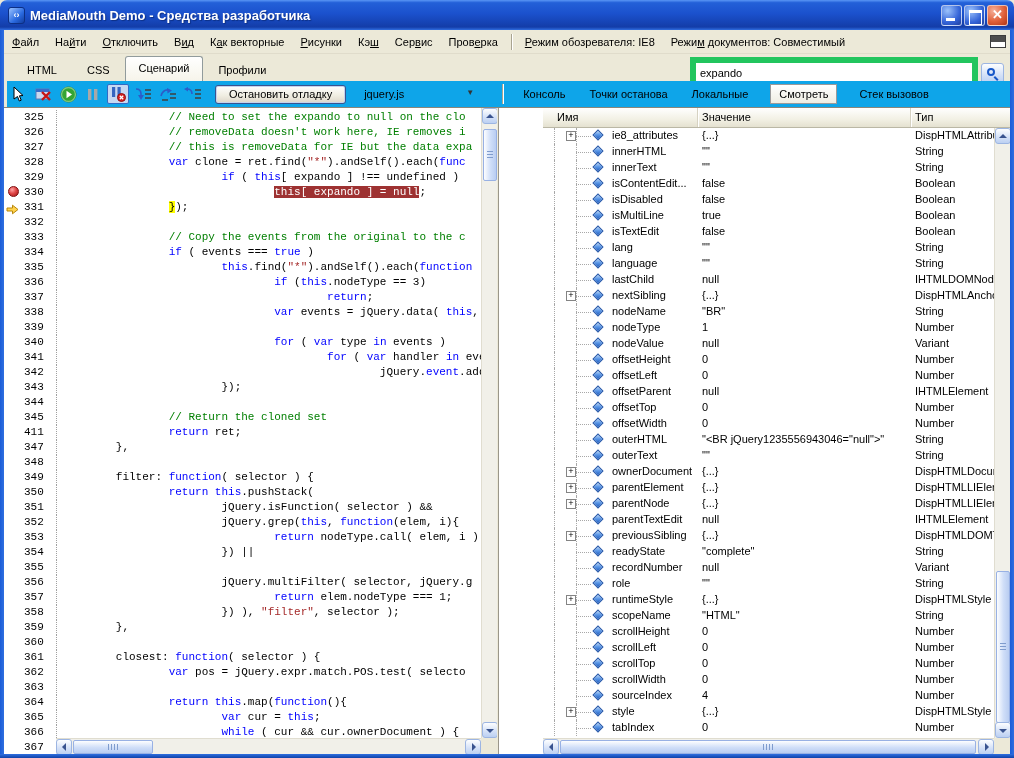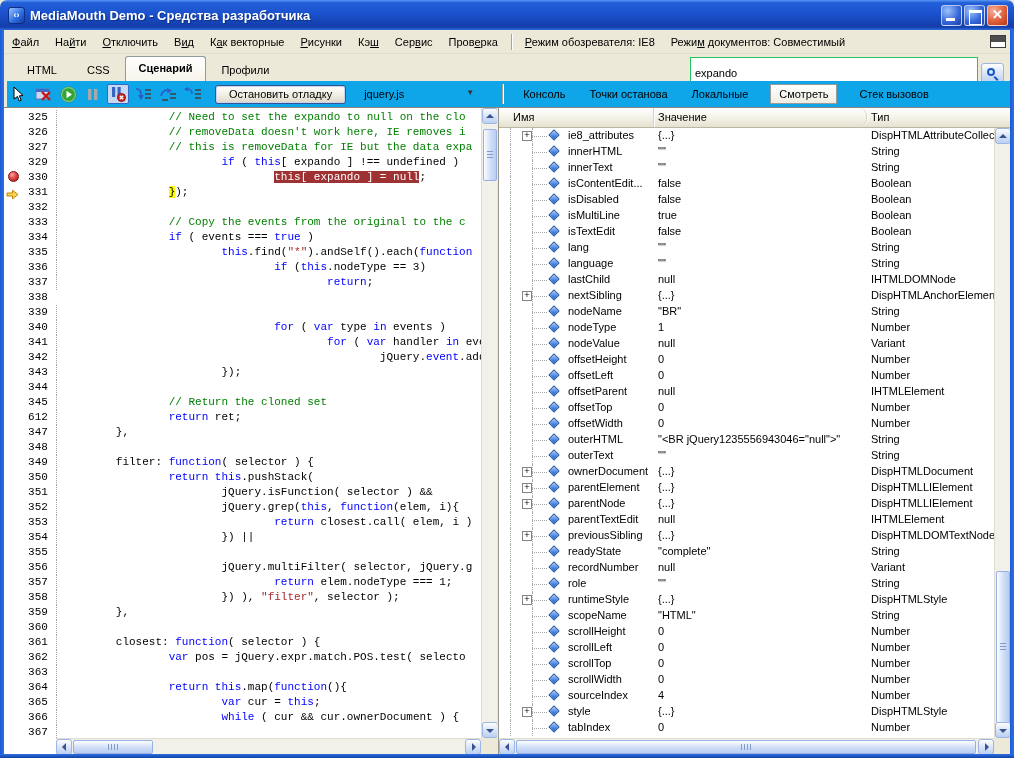--- a/index.html
+++ b/index.html
@@ -36,23 +36,23 @@
   .menu-item { padding:3px 8px; white-space:nowrap; }
   .menu-sep { width:1px; height:16px; background:#a9a491; box-shadow:1px 0 0 #fff; margin:0 5px; }
   .pin-ico { margin-left:auto; margin-right:4px; width:16px; height:13px; border:1px solid #3c3c3c;
     background:linear-gradient(180deg,#4d4d4d 0 55%,#fff 55% 100%); }
 
   
   .tabrow { position:absolute; top:54px; left:4px; right:4px; height:27px; background:#ece9d8;
     display:flex; align-items:flex-end; padding-left:8px; font-size:11px; }
   .tab { padding:5px 15px 5px; color:#000; }
   .tab.active { background:linear-gradient(180deg,#fff,#f6f4ea); border:1px solid #919b9c; border-bottom:none;
-    border-radius:3px 3px 0 0; padding:5px 13px 7px; font-weight:bold; }
+    border-radius:3px 3px 0 0; padding:5px 13px 7px; font-weight:normal; }
   .search-wrap { position:absolute; right:6px; top:3px; display:flex; align-items:center; gap:3px; }
-  .search-input { width:288px; height:32px; border:1px solid #22c55e; font:11px "Liberation Sans",sans-serif;
+  .search-input { width:288px; height:32px; border:6px solid #22c55e; font:11px "Liberation Sans",sans-serif;
     padding:1px 4px; background:#fff; }
   .search-btn { width:23px; height:21px; border:1px solid #9cb5e2; border-radius:3px;
     background:linear-gradient(180deg,#fdfeff,#d3e0f7 60%,#bcd0f2); position:relative; }
   .mag { position:absolute; left:5px; top:4px; width:8px; height:8px; border:2px solid #1857c8; border-radius:50%; }
   .mag::after { content:""; position:absolute; left:6px; top:6px; width:5px; height:2px; background:#1857c8;
     transform:rotate(45deg); transform-origin:0 0; }
 
   
   .toolbar { position:absolute; top:81px; left:7px; right:4px; height:26px; background:#0ea5e9;
     display:flex; align-items:center; font-size:11px; }
@@ -67,30 +67,30 @@
   .tb-div { width:1px; height:20px; background:#aaa591; box-shadow:1px 0 0 #fff; margin:0 8px 0 4px; }
   .rtabs { display:flex; align-items:center; gap:20px; margin-left:10px; }
   .rtab { white-space:nowrap; padding:3px 2px; }
   .rtab.active { border:1px solid #9a9a9a; background:linear-gradient(180deg,#fff,#efede2); padding:3px 8px; gap:0; }
 
   
   .content { position:absolute; top:107px; left:4px; right:4px; bottom:4px; border-top:1px solid #8a867a;
     display:flex; background:#fff; }
   .editor { position:relative; width:493px; background:#fff; overflow:hidden; }
   .splitter { width:2px; background:#ece9d8; border-right:1px solid #9a968a; }
-  .watch { position:relative; flex:1; background:#0f172a; overflow:hidden; }
+  .watch { position:relative; flex:1; background:#0f172a; overflow:hidden;margin-left:44px; }
 
   
   .editor-lines { position:absolute; left:0; top:2px; right:16px; bottom:0; overflow:hidden; }
   .codeline { display:flex; height:15px; }
   .gut { width:20px; position:relative; flex:none; }
   .bp { position:absolute; left:4px; top:1px; width:11px; height:11px; border-radius:50%;
     border:1px solid #7e0e0e; background:radial-gradient(circle at 35% 30%,#ffa3a3,#e04848 45%,#a01010); }
   .curarrow { position:absolute; left:2px; top:1px; }
-  .lnum { width:32px; flex:none; text-align:center; padding-right:4px;
+  .lnum { width:32px; flex:none; text-align:left; padding-right:4px;
     font:11px/15px "Liberation Mono","DejaVu Sans Mono",monospace; color:#000; }
   .lcode { flex:1; border-left:1px dotted #a0a0a0; padding-left:6px; white-space:pre; overflow:hidden;
     font:11px/15px "Liberation Mono","DejaVu Sans Mono",monospace; }
   .tok-pl { color:#000; }
   .tok-kw { color:#0000ff; }
   .tok-com { color:#007f00; }
   .tok-str { color:#a52a2a; }
   .tok-sel { background:#9e3232; color:#fff;text-align:center; }
   .tok-ys { background:#ffff00; color:#000; }
 
@@ -112,21 +112,21 @@
   .ar-down::before  { left:3px; top:6px;  border-top-color:#39538f; border-bottom:none; }
   .ar-left::before  { left:5px; top:3px;  border-right-color:#39538f; border-left:none; }
   .ar-right::before { left:6px; top:3px;  border-left-color:#39538f; border-right:none; }
   .sb-corner { position:absolute; right:0; bottom:0; width:16px; height:16px; background:#ece9d8; }
 
   
   .whead { position:absolute; top:0; left:0; right:0; height:20px; display:flex; font-size:11px;
     background:linear-gradient(180deg,#fff,#f2f0e4 60%,#e4e1d0); border-bottom:1px solid #bab7a5; }
   .whcell { padding:3px 0 0 0; border-right:1px solid #d6d2c2; box-shadow:1px 0 0 #fff; }
   .wh-name { width:155px; padding-left:14px; }
-  .wh-val  { width:213px; padding-left:4px;border-radius:8px; }
+  .wh-val  { width:213px; padding-left:4px; }
   .wh-type { flex:1; padding-left:4px; border-right:none; box-shadow:none; }
   .watch-rows { position:absolute; top:20px; left:0; right:16px; bottom:16px; overflow:hidden; background:#fff; }
   .wrow { height:16px; display:flex; font-size:11px; line-height:15px; }
   .wname { width:155px; flex:none; position:relative; overflow:hidden; }
   .vline { position:absolute; top:0; bottom:0; width:0; border-left:1px dotted #a8a8a8; }
   .v1 { left:11px; } .v2 { left:33px; }
   .hconn { position:absolute; left:33px; top:8px; width:15px; border-top:1px dotted #a8a8a8; }
   .expander { position:absolute; left:23px; top:3px; width:10px; height:10px; background:#fff;
     border:1px solid #848484; font:9px/8px "Liberation Mono",monospace; text-align:center; }
   .diamond { position:absolute; left:51px; top:3px; width:8px; height:8px; transform:rotate(45deg);
@@ -269,20 +269,25 @@
           <div class="lnum">326</div>
           <pre class="lcode"><span class="tok-pl">                </span><span class="tok-com">// removeData doesn't work here, IE removes i</span></pre>
         </div>
         <div class="codeline">
           <div class="gut"></div>
           <div class="lnum">327</div>
           <pre class="lcode"><span class="tok-pl">                </span><span class="tok-com">// this is removeData for IE but the data expa</span></pre>
         </div>
         <div class="codeline">
           <div class="gut"></div>
+          <div class="lnum">328</div>
+          <pre class="lcode"><span class="tok-pl">                </span><span class="tok-kw">var</span><span class="tok-pl"> clone = ret.find(</span><span class="tok-str">"*"</span><span class="tok-pl">).andSelf().each(</span><span class="tok-kw">func</span></pre>
+        </div>
+        <div class="codeline">
+          <div class="gut"></div>
           <div class="lnum">329</div>
           <pre class="lcode"><span class="tok-pl">                        </span><span class="tok-kw">if</span><span class="tok-pl"> ( </span><span class="tok-kw">this</span><span class="tok-pl">[ expando ] !== undefined )</span></pre>
         </div>
         <div class="codeline">
           <div class="gut">
             <div class="bp"></div>
           </div>
           <div class="lnum">330</div>
           <pre class="lcode"><span class="tok-pl">                                </span><span class="tok-sel">this[ expando ] = null</span><span class="tok-pl">;</span></pre>
         </div>
@@ -321,20 +326,21 @@
           <pre class="lcode"><span class="tok-pl">                                </span><span class="tok-kw">if</span><span class="tok-pl"> (</span><span class="tok-kw">this</span><span class="tok-pl">.nodeType == 3)</span></pre>
         </div>
         <div class="codeline">
           <div class="gut"></div>
           <div class="lnum">337</div>
           <pre class="lcode"><span class="tok-pl">                                        </span><span class="tok-kw">return</span><span class="tok-pl">;</span></pre>
         </div>
         <div class="codeline">
           <div class="gut"></div>
           <div class="lnum">338</div>
+          <pre class="lcode"><span class="tok-pl">                                </span><span class="tok-kw">var</span><span class="tok-pl"> events = jQuery.data( </span><span class="tok-kw">this</span><span class="tok-pl">,</span></pre>
         </div>
         <div class="codeline">
           <div class="gut"></div>
           <div class="lnum">339</div>
           <pre class="lcode"></pre>
         </div>
         <div class="codeline">
           <div class="gut"></div>
           <div class="lnum">340</div>
           <pre class="lcode"><span class="tok-pl">                                </span><span class="tok-kw">for</span><span class="tok-pl"> ( </span><span class="tok-kw">var</span><span class="tok-pl"> type </span><span class="tok-kw">in</span><span class="tok-pl"> events )</span></pre>
@@ -359,21 +365,21 @@
           <div class="lnum">344</div>
           <pre class="lcode"></pre>
         </div>
         <div class="codeline">
           <div class="gut"></div>
           <div class="lnum">345</div>
           <pre class="lcode"><span class="tok-pl">                </span><span class="tok-com">// Return the cloned set</span></pre>
         </div>
         <div class="codeline">
           <div class="gut"></div>
-          <div class="lnum">612</div>
+          <div class="lnum">411</div>
           <pre class="lcode"><span class="tok-pl">                </span><span class="tok-kw">return</span><span class="tok-pl"> ret;</span></pre>
         </div>
         <div class="codeline">
           <div class="gut"></div>
           <div class="lnum">347</div>
           <pre class="lcode"><span class="tok-pl">        },</span></pre>
         </div>
         <div class="codeline">
           <div class="gut"></div>
           <div class="lnum">348</div>
@@ -395,21 +401,21 @@
           <pre class="lcode"><span class="tok-pl">                        jQuery.isFunction( selector ) &amp;&amp;</span></pre>
         </div>
         <div class="codeline">
           <div class="gut"></div>
           <div class="lnum">352</div>
           <pre class="lcode"><span class="tok-pl">                        jQuery.grep(</span><span class="tok-kw">this</span><span class="tok-pl">, </span><span class="tok-kw">function</span><span class="tok-pl">(elem, i){</span></pre>
         </div>
         <div class="codeline">
           <div class="gut"></div>
           <div class="lnum">353</div>
-          <pre class="lcode"><span class="tok-pl">                                </span><span class="tok-kw">return</span><span class="tok-pl"> closest.call( elem, i )</span></pre>
+          <pre class="lcode"><span class="tok-pl">                                </span><span class="tok-kw">return</span><span class="tok-pl"> nodeType.call( elem, i )</span></pre>
         </div>
         <div class="codeline">
           <div class="gut"></div>
           <div class="lnum">354</div>
           <pre class="lcode"><span class="tok-pl">                        }) ||</span></pre>
         </div>
         <div class="codeline">
           <div class="gut"></div>
           <div class="lnum">355</div>
           <pre class="lcode"></pre>

